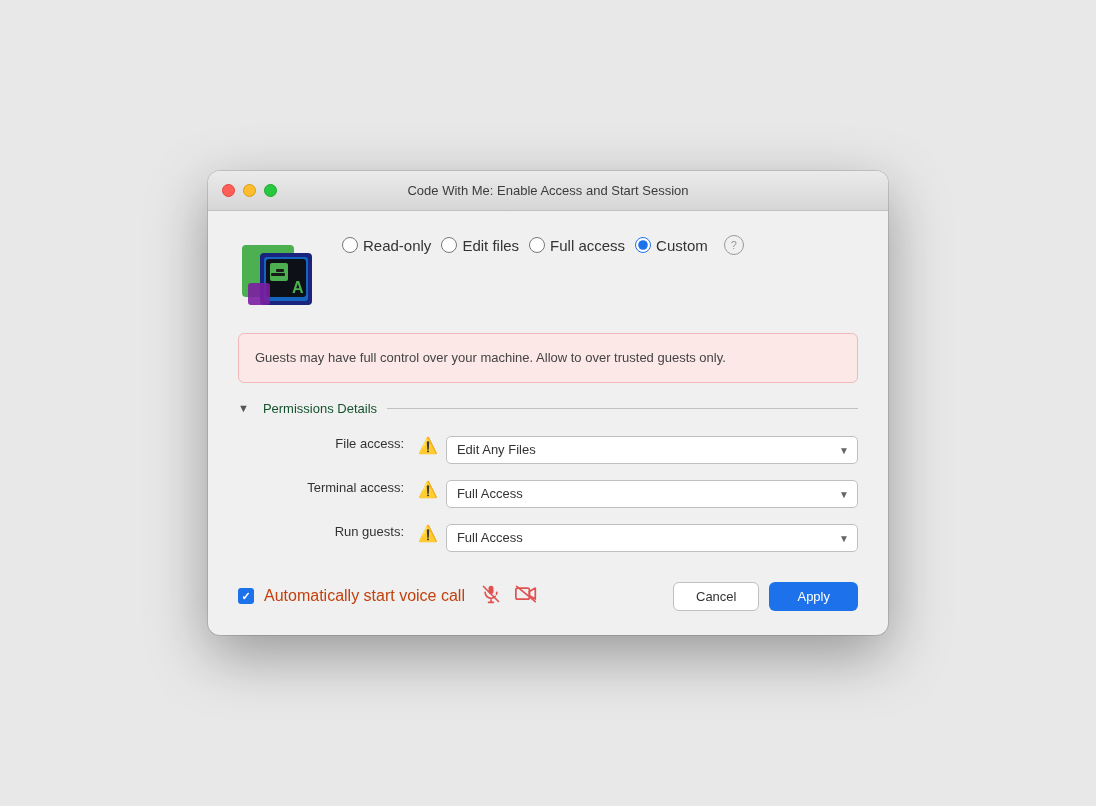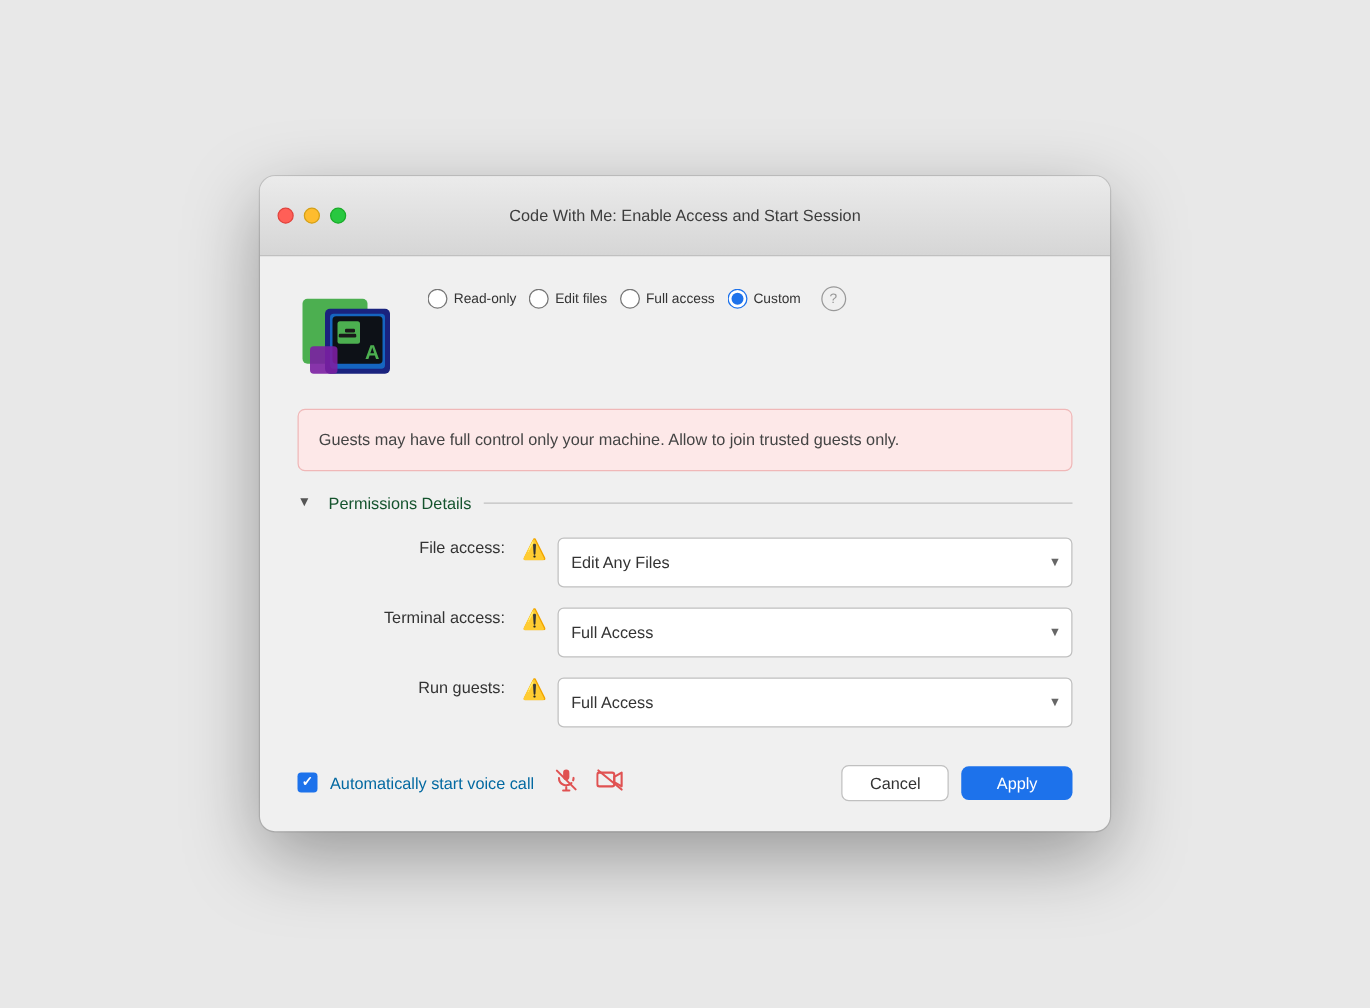--- a/index.html
+++ b/index.html
@@ -17,21 +17,21 @@
       background: #f0f0f0;
       border-radius: 12px;
       box-shadow: 0 20px 60px rgba(0,0,0,0.35), 0 0 0 1px rgba(0,0,0,0.12);
       width: 680px;
       overflow: hidden;
     }
 
     .title-bar {
       background: linear-gradient(180deg, #ebebeb 0%, #d6d6d6 100%);
       border-bottom: 1px solid #c0c0c0;
-      padding: 24px 16px;
+      padding: 12px 16px;
       display: flex;
       align-items: center;
       justify-content: center;
       position: relative;
     }
 
     .traffic-lights {
       position: absolute;
       left: 14px;
       display: flex;
@@ -105,21 +105,21 @@
     }
 
     .radio-input {
       width: 16px;
       height: 16px;
       cursor: pointer;
       accent-color: #1d72eb;
     }
 
     .radio-label {
-      font-size: 11px;
+      font-size: 15px;
       color: #333;
     }
 
     .help-icon {
       width: 20px;
       height: 20px;
       border-radius: 50%;
       border: 1.5px solid #999;
       display: inline-flex;
       align-items: center;
@@ -189,21 +189,21 @@
       flex-shrink: 0;
     }
 
     .select-wrapper {
       flex: 1;
       position: relative;
     }
 
     .select-dropdown {
       width: 100%;
-      height: 40px;
+      height: 28px;
       background: white;
       border: 1px solid #c0c0c0;
       border-radius: 5px;
       padding: 0 28px 0 10px;
       font-size: 13px;
       color: #333;
       appearance: none;
       -webkit-appearance: none;
       cursor: pointer;
       outline: none;
@@ -258,33 +258,32 @@
     }
 
     .checkbox-custom .check {
       color: white;
       font-size: 11px;
       font-weight: 700;
       line-height: 1;
     }
 
     .voice-label {
-      font-size: 13px;
-      color: #0369a1;
+      font-size: 16px;
+      color: #c2410c;
     }
 
     .mic-icon, .camera-icon {
       font-size: 16px;
       color: #e05252;
     }
 
     .buttons-row {
       display: flex;
       gap: 10px;
-      align-items: center;
       padding-left: 34px;
     }
 
     .btn-cancel {
       padding: 6px 22px;
       background: white;
       border: 1px solid #c0c0c0;
       border-radius: 6px;
       font-size: 13px;
       color: #333;
@@ -361,21 +360,21 @@
           <label class="radio-option">
             <input type="radio" class="radio-input" name="permission" checked="" style="">
             <span class="radio-label">Custom</span>
           </label>
           <span class="help-icon">?</span>
         </div>
       </div>
     </div>
 
     <div class="warning-box">
-      <span>Guests may have full control only your machine. Allow to join trusted guests only.</span>
+      <span>Guests may have full control over your machine. Allow to over trusted guests only.</span>
     </div>
 
     <div class="section-divider">
       <span class="chevron-down">▼</span>
       <span class="section-title">Permissions Details</span>
       <div class="section-divider-line"></div>
     </div>
 
     <div class="permissions-details">
 

